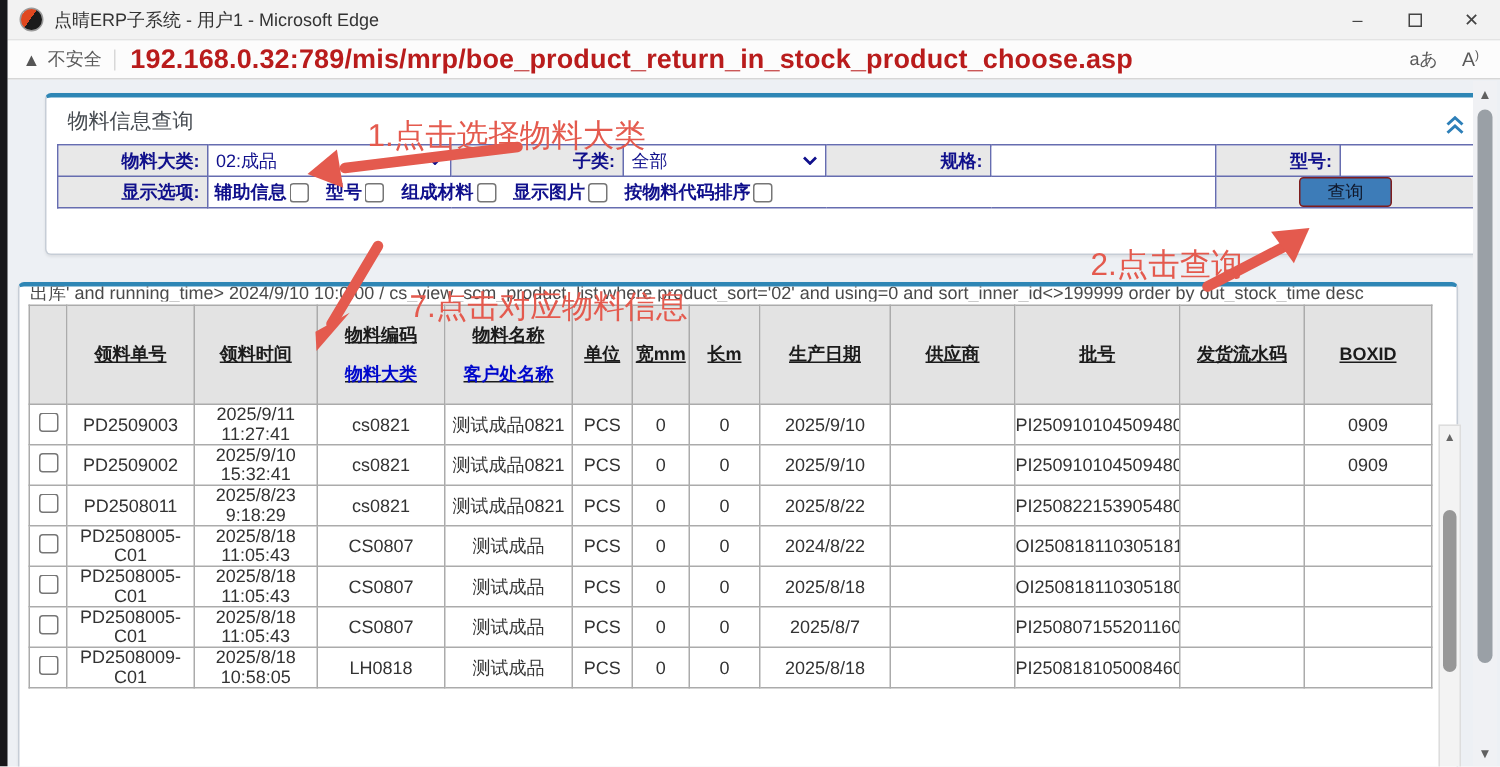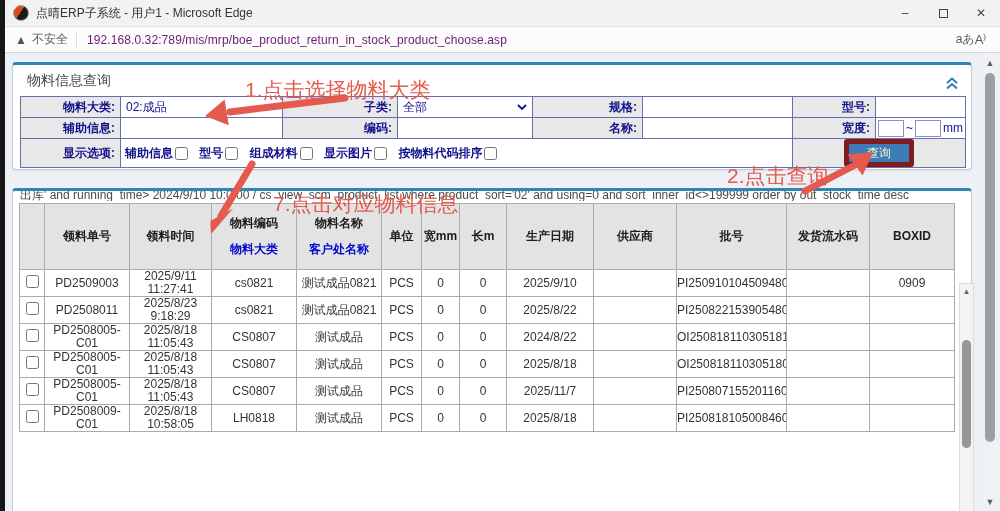--- a/index.html
+++ b/index.html
@@ -16,61 +16,61 @@
   .win-title { font-size:12px; color:#333; }
   .win-btns { margin-left:auto; display:flex; height:100%; }
   .win-btn { width:38px; height:100%; display:flex; align-items:center; justify-content:center; color:#444; font-size:12px; }
   .maxbox { width:9px; height:9px; border:1px solid #444; display:inline-block; }
 
   .addressbar { position:absolute; left:5px; top:27px; width:995px; height:26px; background:#fcfcfc;
                 border-bottom:1px solid #d6d6d6; display:flex; align-items:center; font-size:12px; color:#444; }
   .warn-icon { margin-left:10px; font-size:12px; color:#555; }
   .sec-label { margin:0 8px 0 5px; color:#5a5a5a; }
   .bar-sep { width:1px; height:14px; background:#d8d8d8; margin-right:10px; }
-  .url-text { color:#701a75; font-size:12px; letter-spacing:0.1px; }
-  .bar-right { margin-left:auto; display:flex; align-items:center; padding-right:14px; color:#5a5a5a; }
+  .url-text { color:#b91c1c; font-size:18px; letter-spacing:0.1px;font-weight:bold; }
+  .bar-right { margin-left:auto; display:flex; align-items:center; gap:16px; padding-right:14px; color:#5a5a5a; }
   .translate-glyph { font-size:12px; }
   .readaloud-glyph { font-size:13px; }
   .readaloud-glyph sup { font-size:8px; }
 
   
   .content { position:absolute; left:5px; top:54px; width:995px; height:457px; background:#edf0f4; }
 
   .panel { position:absolute; background:#fff; border:1px solid #c6cdd6; border-top:3px solid #2e86b5;
            border-radius:4px; box-shadow:0 1px 2px rgba(0,0,0,.07); }
-  .panel-query { left:7px; top:8px; width:960px; height:108px; }
+  .panel-query { left:25px; top:8px; width:960px; height:108px; }
   .panel-materials { left:7px; top:134px; width:960px; height:400px; }
   .panel-title { font-size:14px; color:#454a50; padding:7px 14px 4px 14px; }
 
   .collapse-icon { position:absolute; right:12px; top:12px; }
 
   
   .qform { border-collapse:collapse; margin:2px 7px 0 7px; table-layout:fixed; width:945px; }
   .qform td { border:1px solid #666db0; height:21px; font-size:12px; padding:0; overflow:hidden; }
   .qform td.lbl { background:#e8e8e8; color:#10108c; font-weight:bold; text-align:right; padding-right:5px; white-space:nowrap; }
   .qform td.fld { background:#fff; }
   .qform input.txt { width:100%; height:19px; border:none; outline:none; font-size:12px; padding:0 3px; color:#10108c; background:#fff; }
   .sel { display:flex; align-items:center; justify-content:space-between; padding:0 5px; color:#10108c; font-size:12px; height:19px; }
   .width-cell { display:flex; align-items:center; gap:2px; padding:0 2px; font-size:12px; color:#10108c; }
   .width-cell input { width:26px; height:17px; border:1px solid #8b90c2; font-size:11px; }
   .opts-cell { padding-left:4px !important; }
   .opt { display:inline-flex; align-items:center; margin-right:8px; color:#10108c; font-weight:bold; font-size:12px; }
   .opt input { width:13px; height:13px; margin-left:2px; }
   .btn-cell { background:#e8e8e8; text-align:center; }
-  .search-btn { background:#3d7cb8; color:#fef9c3; border:5px solid #7f1d1d; border-radius:3px; font-size:12px;
+  .search-btn { background:#3d7cb8; color:#0f172a; border:1px solid #7f1d1d; border-radius:3px; font-size:12px;
                 padding:2px 18px; line-height:14px; }
 
   
   .debug-line { height:10px; overflow:hidden; margin:0 7px; }
   .debug-line span { display:block; margin-top:-4px; font-size:12px; color:#4a4a4a; white-space:nowrap; }
 
   .mtable { border-collapse:collapse; margin:2px 0 0 6px; table-layout:fixed; width:935px; }
   .mtable th, .mtable td { border:1px solid #ababab; font-size:12px; text-align:center; overflow:hidden;
                            white-space:pre-line; line-height:13px; }
-  .mtable th { background:#e3e3e3; color:#1c1c1c; height:27px; font-weight:bold; }
+  .mtable th { background:#e3e3e3; color:#1c1c1c; height:27px; font-weight:bold;text-decoration:underline; }
   .mtable td { height:27px; color:#333; background:#fff; }
   .mtable .h2 { color:#0008cc; }
   .mtable input[type=checkbox] { width:13px; height:13px; }
 
   
   .inner-sb { position:absolute; left:946px; top:92px; width:15px; height:306px; background:#f3f3f3; border:1px solid #ddd; }
   .inner-sb .arr-up { position:absolute; top:1px; left:0; width:13px; height:13px; font-size:8px; color:#666; text-align:center; line-height:13px; }
   .inner-sb .thumb { position:absolute; left:2px; top:56px; width:9px; height:108px; background:#979797; border-radius:5px; }
 
   .page-sb { position:absolute; left:977px; top:0; width:16px; height:457px; background:#f0f1f4; }
@@ -150,37 +150,20 @@
             <span>全部</span>
             <svg width="10" height="6" viewBox="0 0 10 6">
                   <polyline points="1,1 5,5 9,1" fill="none" stroke="#10108c" stroke-width="1.8"></polyline>
                 </svg>
           </div>
         </td>
         <td class="lbl">规格:</td>
         <td class="fld"><input class="txt" value="" style=""></td>
         <td class="lbl">型号:</td>
         <td class="fld"><input class="txt" value="" style=""></td>
-      </tr>
-      <tr>
-        <td class="lbl">辅助信息:</td>
-        <td class="fld"><input class="txt" value="" style=""></td>
-        <td class="lbl">编码:</td>
-        <td class="fld"><input class="txt" value="" style=""></td>
-        <td class="lbl">名称:</td>
-        <td class="fld"><input class="txt" value="" style=""></td>
-        <td class="lbl">宽度:</td>
-        <td class="fld">
-          <div class="width-cell">
-            <input value="" style="">
-            <span>~</span>
-            <input value="" style="">
-            <span>mm</span>
-          </div>
-        </td>
       </tr>
       <tr>
         <td class="lbl">显示选项:</td>
         <td class="fld opts-cell" colspan="5">
           <span class="opt">
                 <span>辅助信息</span>
                 <input type="checkbox" style="">
               </span>
           <span class="opt">
                 <span>型号</span>
@@ -263,20 +246,36 @@
             <td>0</td>
             <td>0</td>
             <td>2025/9/10</td>
             <td></td>
             <td>PI250910104509480</td>
             <td></td>
             <td>0909</td>
           </tr>
           <tr>
             <td><input type="checkbox" style=""></td>
+            <td>PD2509002</td>
+            <td>2025/9/10
+15:32:41</td>
+            <td>cs0821</td>
+            <td>测试成品0821</td>
+            <td>PCS</td>
+            <td>0</td>
+            <td>0</td>
+            <td>2025/9/10</td>
+            <td></td>
+            <td>PI250910104509480</td>
+            <td></td>
+            <td>0909</td>
+          </tr>
+          <tr>
+            <td><input type="checkbox" style=""></td>
             <td>PD2508011</td>
             <td>2025/8/23
 9:18:29</td>
             <td>cs0821</td>
             <td>测试成品0821</td>
             <td>PCS</td>
             <td>0</td>
             <td>0</td>
             <td>2025/8/22</td>
             <td></td>
@@ -319,21 +318,21 @@
           <tr>
             <td><input type="checkbox" style=""></td>
             <td>PD2508005-C01</td>
             <td>2025/8/18
 11:05:43</td>
             <td>CS0807</td>
             <td>测试成品</td>
             <td>PCS</td>
             <td>0</td>
             <td>0</td>
-            <td>2025/11/7</td>
+            <td>2025/8/7</td>
             <td></td>
             <td>PI250807155201160</td>
             <td></td>
             <td></td>
           </tr>
           <tr>
             <td><input type="checkbox" style=""></td>
             <td>PD2508009-C01</td>
             <td>2025/8/18
 10:58:05</td>

